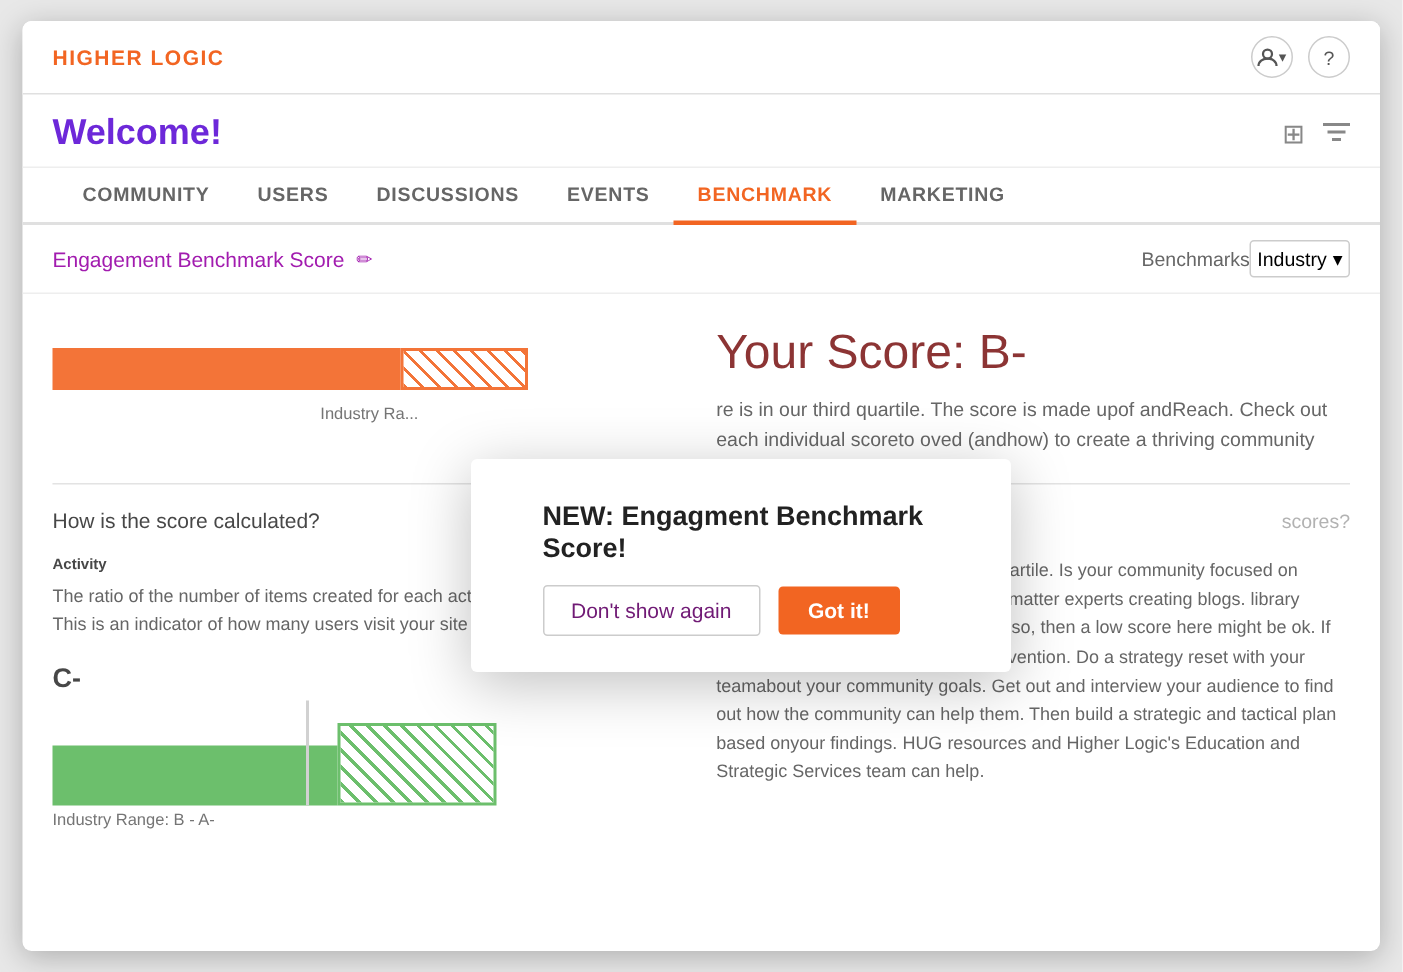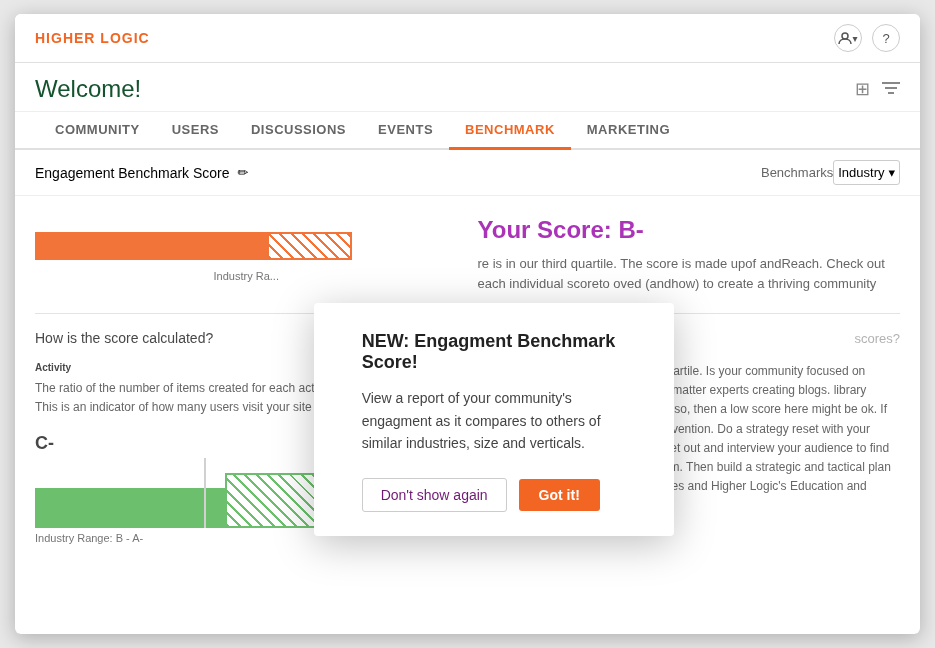--- a/index.html
+++ b/index.html
@@ -55,22 +55,22 @@
     
     .welcome-bar {
       padding: 12px 20px 8px 20px;
       display: flex;
       align-items: center;
       justify-content: space-between;
       border-bottom: 1px solid #eee;
     }
     .welcome-title {
       font-size: 24px;
-      font-weight: 400;
-      color: #14532d;
+      font-weight: 700;
+      color: #6d28d9;
     }
     .welcome-actions {
       display: flex;
       gap: 12px;
       align-items: center;
     }
     .grid-icon {
       color: #888;
       font-size: 18px;
       cursor: pointer;
@@ -106,21 +106,21 @@
       padding: 10px 20px;
       display: flex;
       align-items: center;
       justify-content: space-between;
       border-bottom: 1px solid #eee;
     }
     .benchmark-title-area {
       display: flex;
       align-items: center;
       gap: 8px;
-      color: #000000;
+      color: #a21caf;
       font-size: 14px;
       text-align: right;
     }
     .edit-icon {
       font-size: 13px;
       cursor: pointer;
     }
     .benchmark-controls {
       display: flex;
       align-items: center;
@@ -150,23 +150,23 @@
       gap: 20px;
       margin-bottom: 20px;
     }
     .score-left {
       flex: 1;
     }
     .score-right {
       flex: 1;
     }
     .your-score-title {
-      font-size: 24px;
-      font-weight: 700;
-      color: #a21caf;
+      font-size: 32px;
+      font-weight: 400;
+      color: #7f1d1d;
       margin-bottom: 10px;
     }
     .score-description {
       font-size: 13px;
       color: #555;
       line-height: 1.5;
     }
     
     .chart-area {
       margin: 10px 0;
@@ -440,21 +440,20 @@
       </div>
 
       <div class="activity-right">
         <div class="activity-score-desc">Your activity score is in the lowest quartile. Is your community focused on consumption -- having a few subject matter experts creating blogs. library entries or posts for others to read? If so, then a low score here might be ok. If not, it's time for an engagement intervention. Do a strategy reset with your teamabout your community goals. Get out and interview your audience to find out how the community can help them. Then build a strategic and tactical plan based onyour findings. HUG resources and Higher Logic's Education and Strategic Services team can help.</div>
       </div>
     </div>
 
     <div class="modal-overlay">
       <div class="modal">
         <div class="modal-title">NEW: Engagment Benchmark Score!</div>
-        <div class="modal-body">View a report of your community's engagment as it compares to others of similar industries, size and verticals.</div>
         <div class="modal-actions">
           <button class="btn-dont-show">Don't show again</button>
           <button class="btn-got-it">Got it!</button>
         </div>
       </div>
     </div>
   </div>
 </div>
 
 </body></html>

